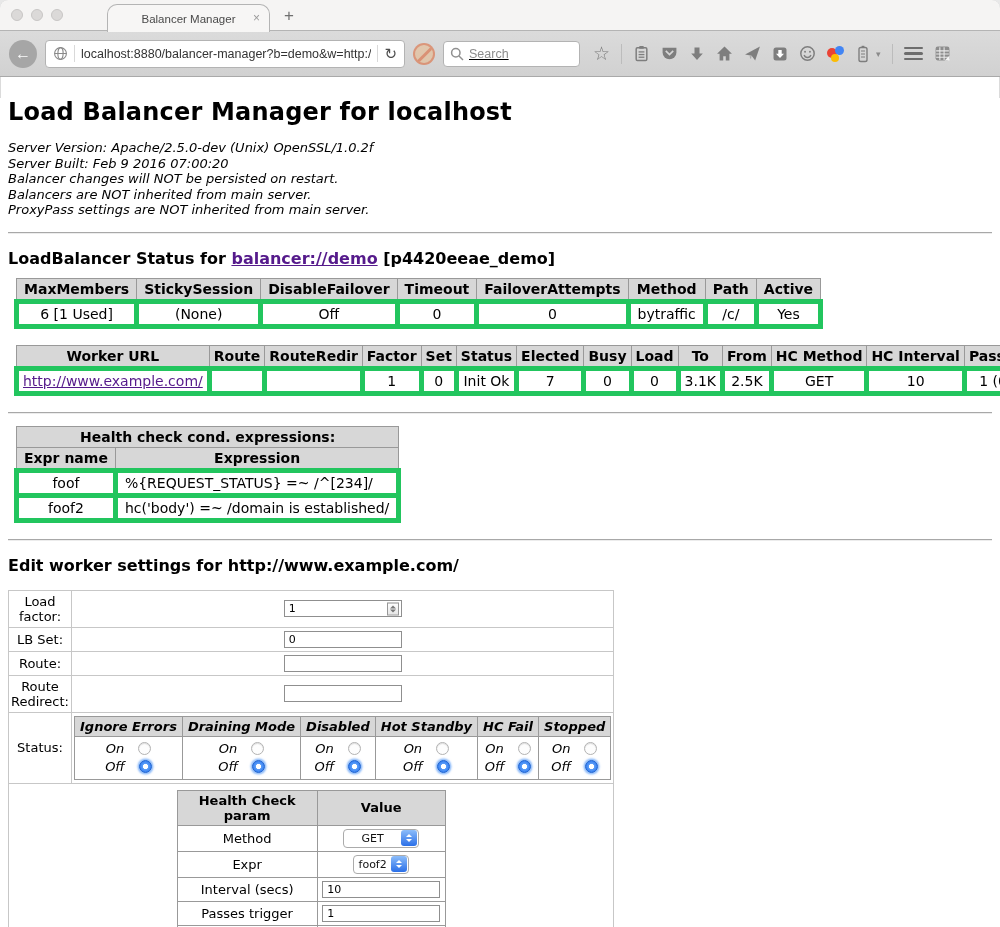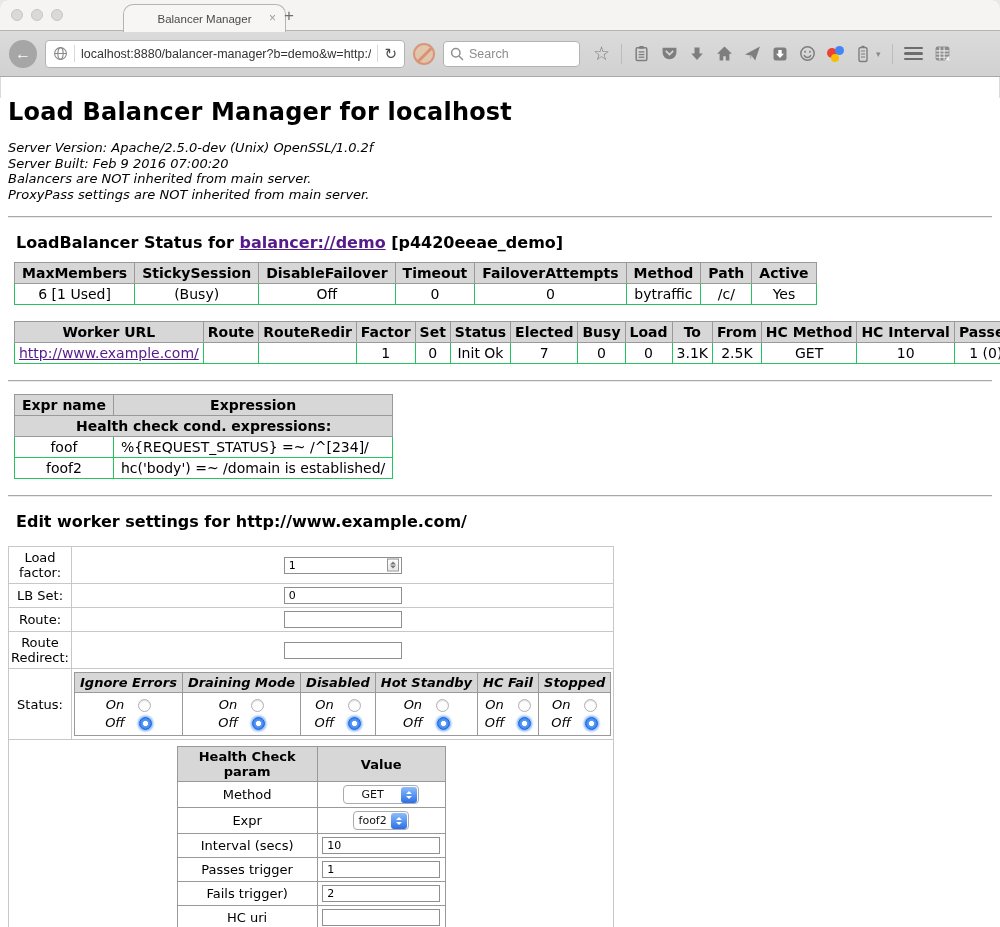--- a/index.html
+++ b/index.html
@@ -7,66 +7,66 @@
   .window {
     width:1000px; height:927px; position:relative; overflow:hidden;
     border-radius:8px 8px 0 0; background:#fff;
     font-family:"Liberation Sans", sans-serif;
     box-shadow: inset 0 0 0 1px rgba(0,0,0,.14);
   }
   
   .titlebar { height:31px; background:#f5f4f3; position:relative; border-bottom:1px solid #b4b4b4; border-radius:8px 8px 0 0; }
   .traffic-lights { position:absolute; top:9px; left:11px; display:flex; gap:8px; }
   .light { width:12px; height:12px; border-radius:50%; background:#dbd9d8; border:1px solid #c8c6c5; }
-  .tab { position:absolute; left:123px; top:4px; width:163px; height:28px; background:#f7f6f5;
+  .tab { position:absolute; left:107px; top:4px; width:163px; height:28px; background:#f7f6f5;
          border:1px solid #b4b4b4; border-bottom:none; border-radius:10px 10px 0 0;
          display:flex; align-items:center; justify-content:center; z-index:2; }
   .tab-title { font-size:11.5px; color:#4a4a4a; }
   .tab-close { position:absolute; right:9px; top:7px; font-size:12px; color:#9b9b9b; line-height:1; cursor:default; }
   .new-tab { position:absolute; left:284px; top:6px; font-size:17px; color:#6f6f6f; z-index:2; }
   
   .toolbar { height:46px; background:linear-gradient(#dbdbdb,#d1d1d1); border-bottom:1px solid #a9a9a9;
              display:flex; align-items:center; padding:0 9px; gap:8px; }
   .back-btn { width:28px; height:28px; border-radius:50%; background:#a6a6a6; color:#fbfbfb;
               display:flex; align-items:center; justify-content:center; font-size:16px; flex:none; }
   .urlbar { width:360px; height:28px; background:#fff; border:1px solid #b3b3b3; border-radius:4px;
             display:flex; align-items:center; padding:0 7px; gap:6px; flex:none; }
   .url-sep { width:1px; height:17px; background:#d9d9d9; flex:none; }
   .url-text { flex:1; font-size:12.5px; color:#333; white-space:nowrap; overflow:hidden; }
   .reload { font-size:15px; color:#4e4e4e; flex:none; }
   .blocked { width:22px; height:22px; border-radius:50%; border:2px solid rgba(213,110,80,.55);
              background:rgba(240,175,110,.4); position:relative; flex:none; overflow:hidden; }
   .blocked .slash { position:absolute; left:8px; top:-2px; width:2.5px; height:24px;
                     background:rgba(213,110,80,.6); transform:rotate(45deg); }
   .searchbar { width:137px; height:26px; background:#fff; border:1px solid #b3b3b3; border-radius:4px;
-               display:flex; align-items:center; padding:0 6px; gap:5px; flex:none; }
+               display:flex; align-items:center; padding:0 6px; gap:5px; flex:none;text-decoration:underline; }
   .search-ph { font-size:12.5px; color:#8d8d8d; }
   .icons { display:flex; align-items:center; gap:11px; margin-left:5px; color:#7a7a7a; }
   .icon-sep { width:1px; height:20px; background:#bcbcbc; }
   .glyph { font-size:19px; line-height:1; color:#7a7a7a; }
   .i { display:inline-flex; align-items:center; justify-content:center; }
   .color-dots { position:relative; width:17px; height:17px; }
   .dot { position:absolute; border-radius:50%; }
   .dot-red { width:10px; height:10px; left:0; top:3px; background:#ea4335; }
   .dot-blue { width:9px; height:9px; left:8px; top:1px; background:#4285f4; }
   .dot-yellow { width:8px; height:8px; left:4px; top:9px; background:#fbbc05; }
   .caret { font-size:9px; color:#8a8a8a; margin-left:-6px; }
   .burger { display:flex; flex-direction:column; gap:3px; }
   .burger span { width:19px; height:2.5px; background:#6d6d6d; border-radius:2px; }
   
   .content { padding:0 8px; font-family:"DejaVu Sans", sans-serif; font-size:13px; color:#000; background:#fff; }
   h1 { font-size:24px; font-weight:700; margin:21px 0 8px; letter-spacing:.2px; }
   .info { margin:14px 0 14px; }
   .info div { font-size:13px; line-height:15.5px;font-style:italic; }
   hr { border:none; height:2px; background:#a8a8a8; border-bottom:1px solid #ececec; margin:13px 0 12px; }
-  h3 { font-size:16px; font-weight:700; margin:15px 8px 10px; }
+  h3 { font-size:16px; font-weight:700; margin:15px 0 10px; }
   a { color:#551a8b; text-decoration:underline; }
   table.data { border-collapse:collapse; margin:10px 6px 16px; font-size:14px; }
   table.data th { background:#d7d7d7; border:1px solid #999; padding:2px 7px; font-weight:700; white-space:nowrap; }
-  table.data td { border:1px solid #22c55e; padding:2px 7px; text-align:center; white-space:nowrap; }
+  table.data td { border:5px solid #22c55e; padding:2px 7px; text-align:center; white-space:nowrap; }
   table.worker th, table.worker td { padding:2px 4px; }
   td.left-cell { text-align:left !important; }
   
   .form-table { border-collapse:collapse; width:565px; margin:15px 0 13px; font-size:13px; }
   .form-table > tbody > tr > td { border:1px solid #c7c7c7; padding:3px 2px; text-align:center; vertical-align:middle; }
   .lbl-cell { width:98px; }
   input.txt { width:118px; border:1px solid #8f8f8f; font:11px "DejaVu Sans", sans-serif; padding:2px 4px; height:17px; background:#fff; color:#000; }
   .num-wrap { position:relative; display:inline-block; }
   .num-wrap input { padding-right:17px; }
   .spinner { position:absolute; right:3px; top:50%; transform:translateY(-50%); width:12px; height:13px;
@@ -228,20 +228,21 @@
           </svg>
       </span>
     </div>
   </div>
 
   <div class="content">
     <h1>Load Balancer Manager for localhost</h1>
     <div class="info" id="info-lines">
         <div>Server Version: Apache/2.5.0-dev (Unix) OpenSSL/1.0.2f</div>
         <div>Server Built: Feb 9 2016 07:00:20</div>
+        <div>Balancer changes will NOT be persisted on restart.</div>
         <div>Balancers are NOT inherited from main server.</div>
         <div>ProxyPass settings are NOT inherited from main server.</div>
       </div>
     <hr>
     <h3><span>LoadBalancer Status for </span><a href="#">balancer://demo</a><span> [p4420eeae_demo]</span></h3>
     <table class="data">
       <thead>
           <tr id="bal-head">
             <th>MaxMembers</th>
             <th>StickySession</th>
@@ -249,21 +250,21 @@
             <th>Timeout</th>
             <th>FailoverAttempts</th>
             <th>Method</th>
             <th>Path</th>
             <th>Active</th>
           </tr>
         </thead>
       <tbody>
           <tr id="bal-row">
             <td>6 [1 Used]</td>
-            <td>(Busy)</td>
+            <td>(None)</td>
             <td>Off</td>
             <td>0</td>
             <td>0</td>
             <td>bytraffic</td>
             <td>/c/</td>
             <td>Yes</td>
           </tr>
         </tbody>
     </table>
     <table class="data worker">
@@ -304,26 +305,26 @@
             <td>10</td>
             <td>1 (0)</td>
             <td>2 (0)</td>
             <td></td>
           </tr>
         </tbody>
     </table>
     <hr>
     <table class="data">
       <thead>
+        <tr>
+            <th colspan="2">Health check cond. expressions:</th>
+          </tr>
         <tr id="expr-head">
             <th>Expr name</th>
             <th>Expression</th>
-          </tr>
-        <tr>
-            <th colspan="2">Health check cond. expressions:</th>
           </tr>
       </thead>
       <tbody id="expr-body">
           <tr>
             <td>foof</td>
             <td class="left-cell">%{REQUEST_STATUS} =~ /^[234]/</td>
           </tr>
           <tr>
             <td>foof2</td>
             <td class="left-cell">hc('body') =~ /domain is established/</td>

